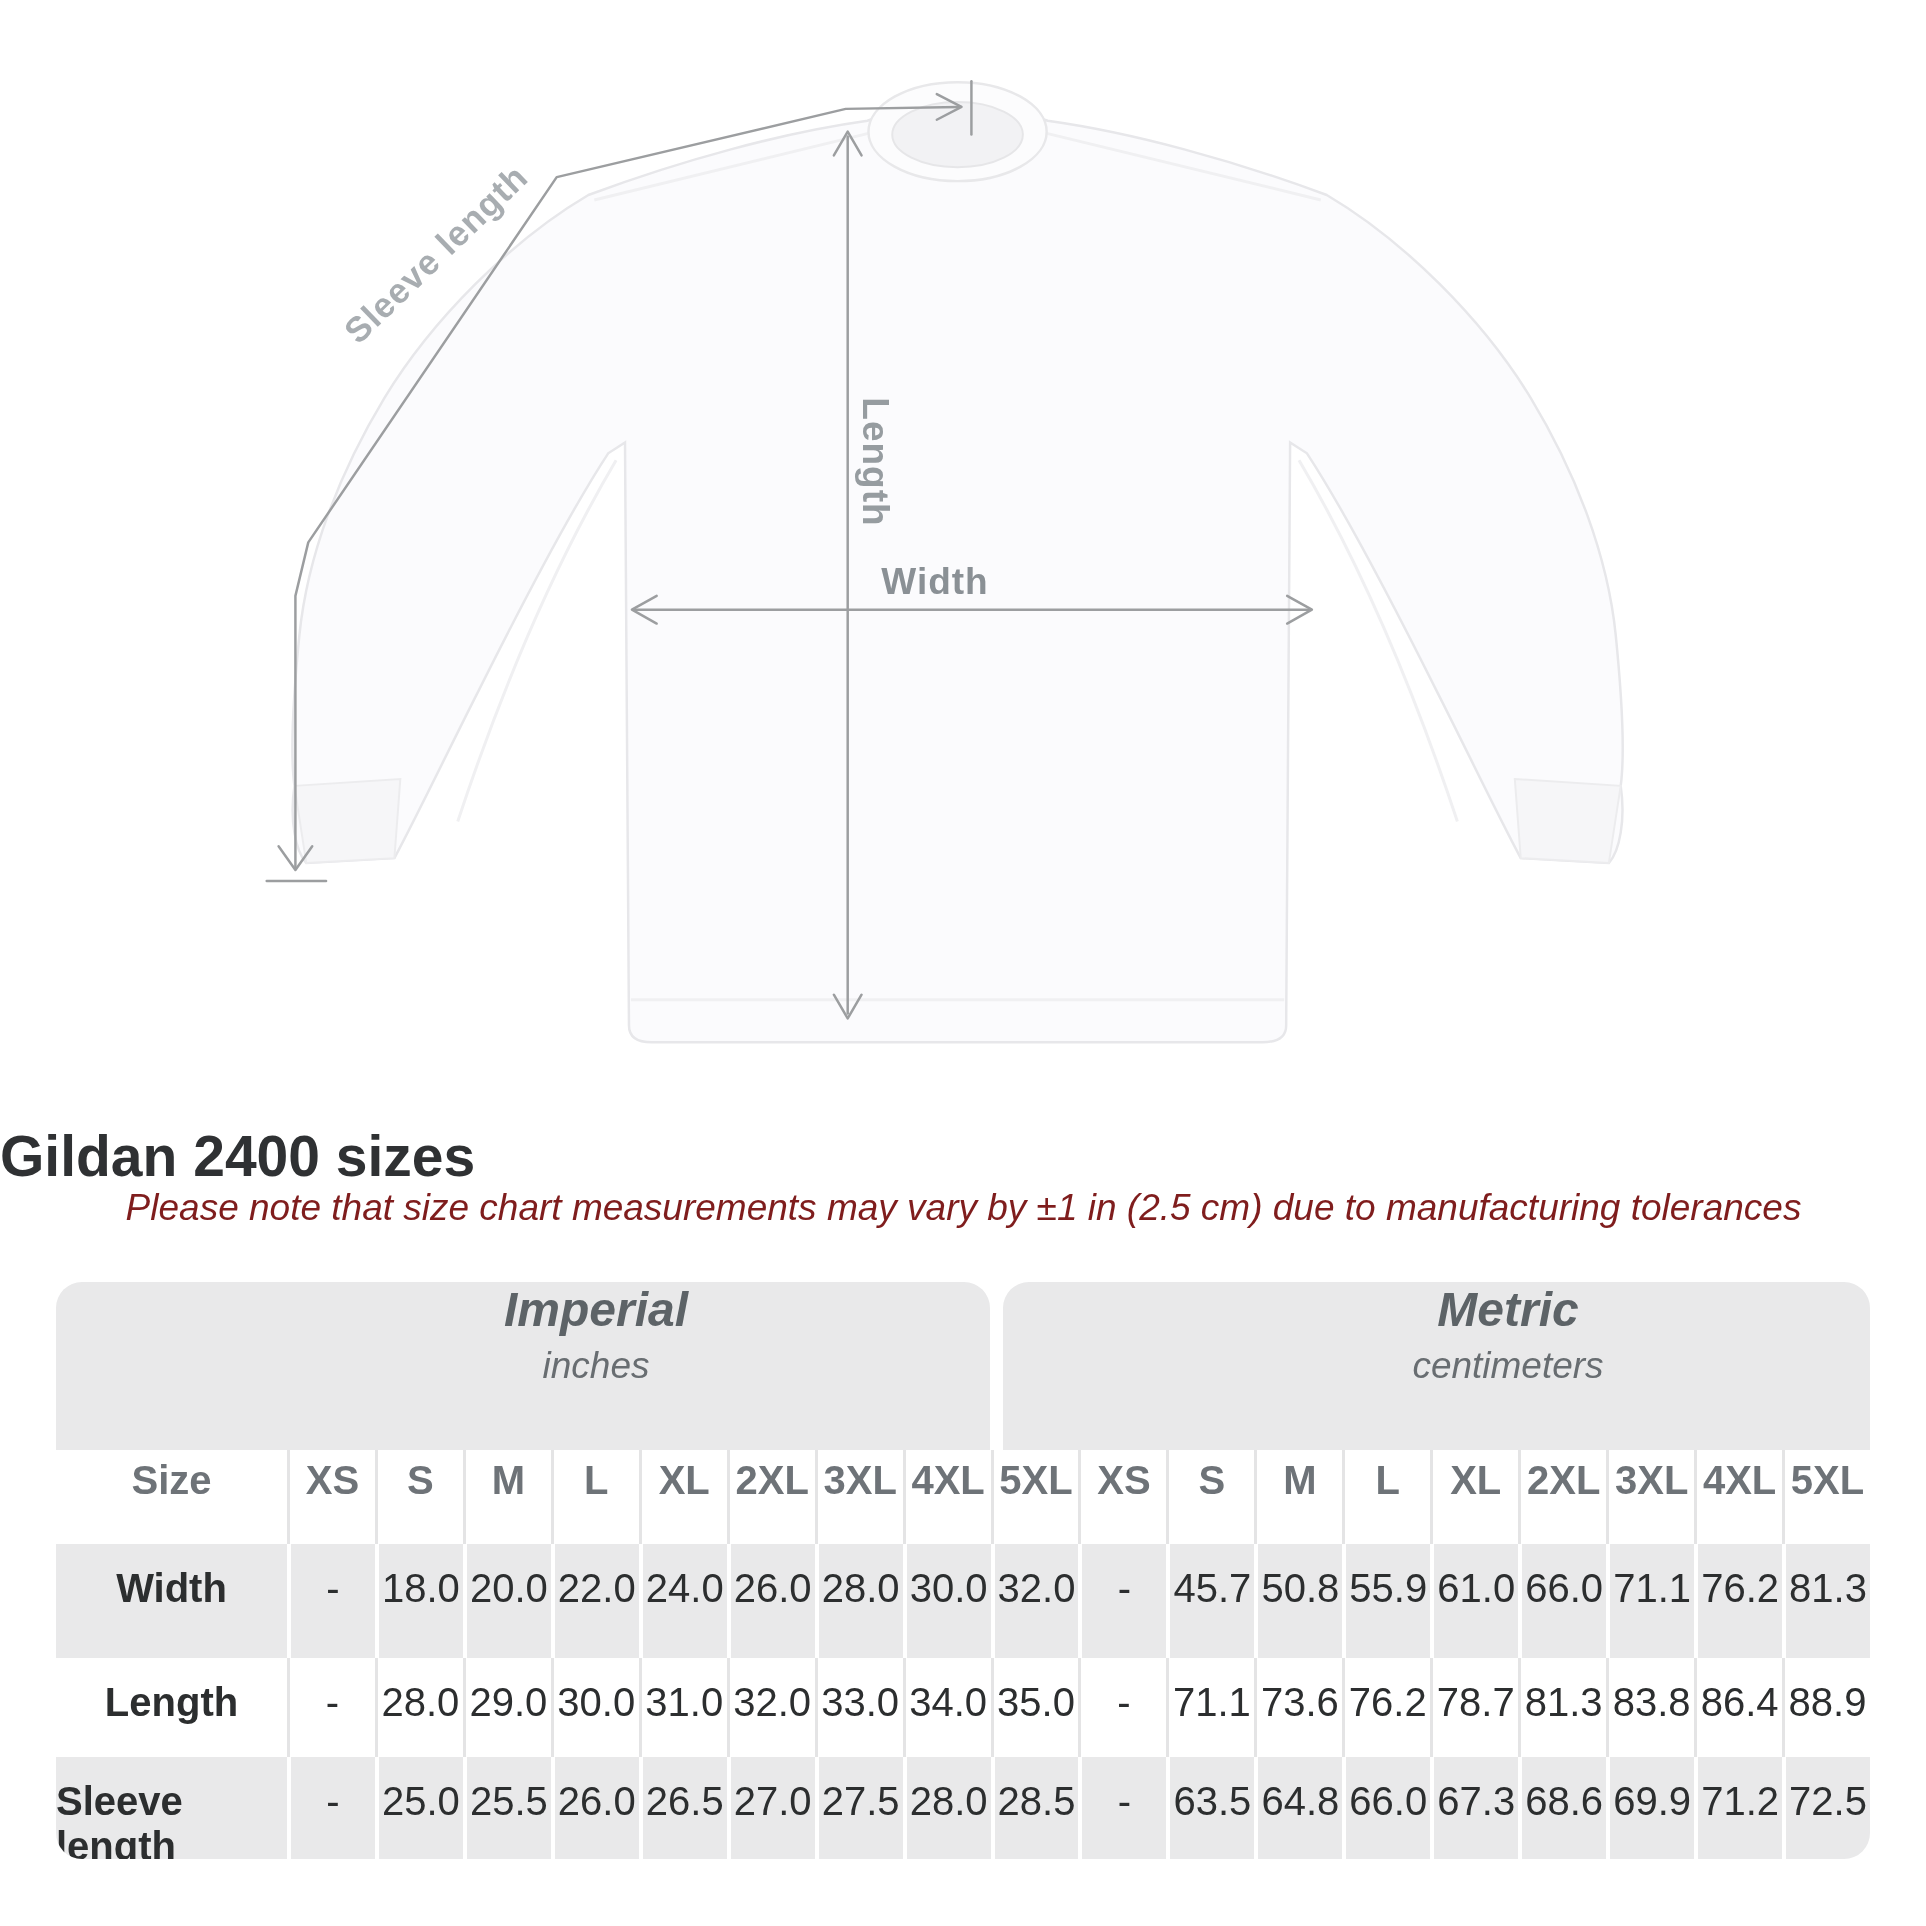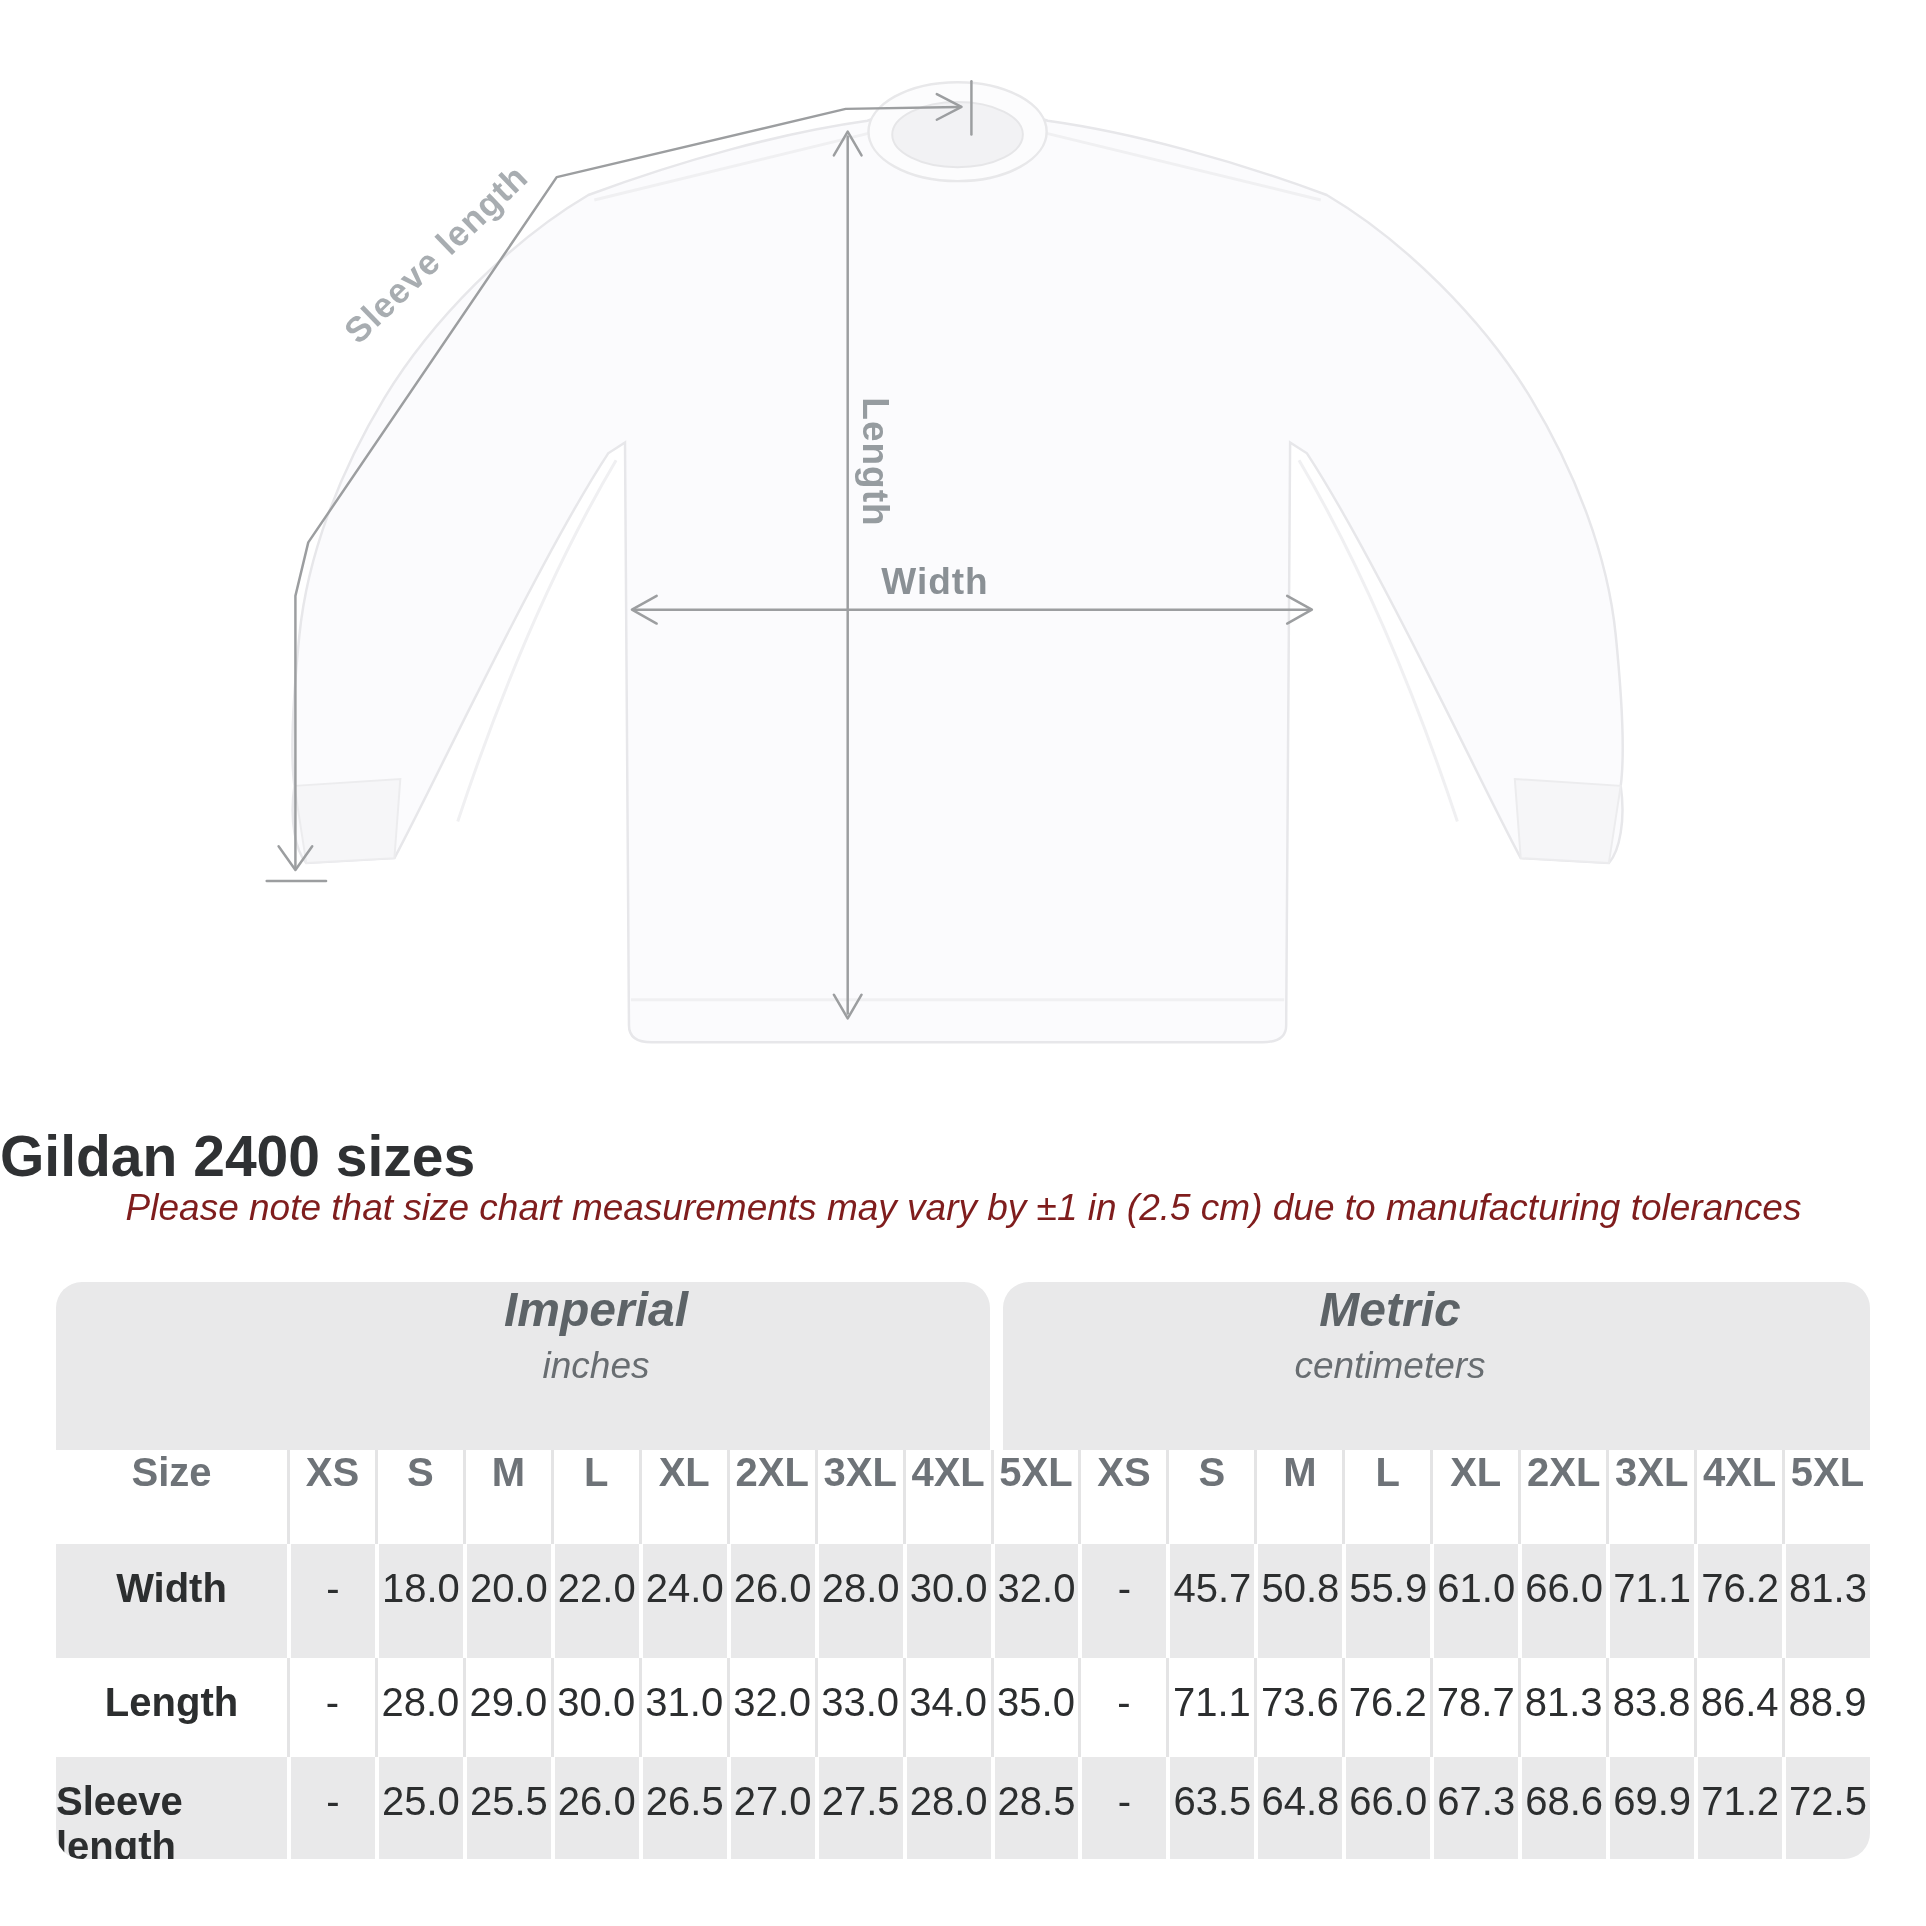--- a/index.html
+++ b/index.html
@@ -28,29 +28,29 @@
 
   
   .table { position:absolute; left:56px; top:1282px; width:1814px; }
 
   .bands { position:relative; height:168px; }
   .band { position:absolute; top:0; bottom:0; background:#e9e9ea; border-radius:26px 26px 0 0; }
   .band.imp { left:0; width:934px; }
   .band.met { left:947px; right:0; }
   .band-text { position:absolute; top:0; transform:translateX(-50%); text-align:center; }
   .band-text.imp { left:540px; }
-  .band-text.met { left:1334px; }
+  .band-text.met { left:1452px; }
   .band-label { font-size:48px; font-weight:bold; font-style:italic; color:#5d6367; }
   .band-sub   { font-size:37px; font-style:italic; color:#686d71; padding-top:8px; }
 
   .grid { display:grid; grid-template-columns:231px repeat(18, 1fr); }
   .grid .c { display:flex; justify-content:center; align-items:flex-start; }
 
   .header-row { height:94px; background:#ffffff; }
-  .header-row .c { border-left:3px solid #e4e4e5; padding-top:0;
+  .header-row .c { border-left:3px solid #e4e4e5; padding-top:8px;
                    font-size:40px; font-weight:bold; color:#6e7378; }
 
   .drow .c { font-size:40px; color:#2c2e2f; padding-top:22px; }
   .row-gray { background:#e9e9ea; }
   .row-gray .c { border-left:4px solid #ffffff; }
   .row-white { background:#ffffff; }
   .row-white .c { border-left:3px solid #e4e4e5; }
   .grid .c:first-child { border-left:none; }
   .row-h1 { height:114px; } .row-h2 { height:99px; } .row-h3 { height:102px; }
   .row-last { border-radius:0 0 26px 26px; overflow:hidden; }

